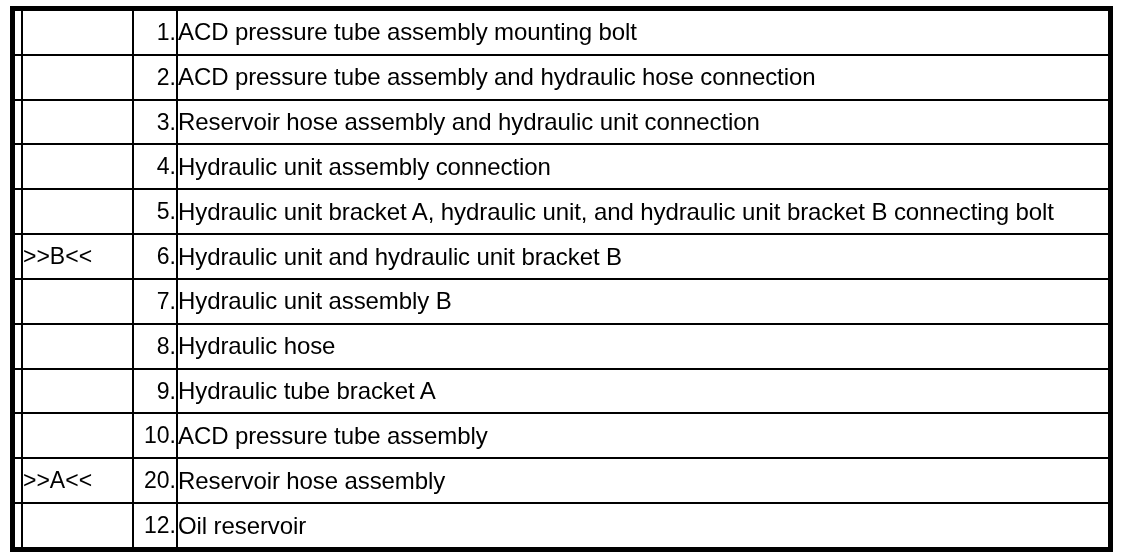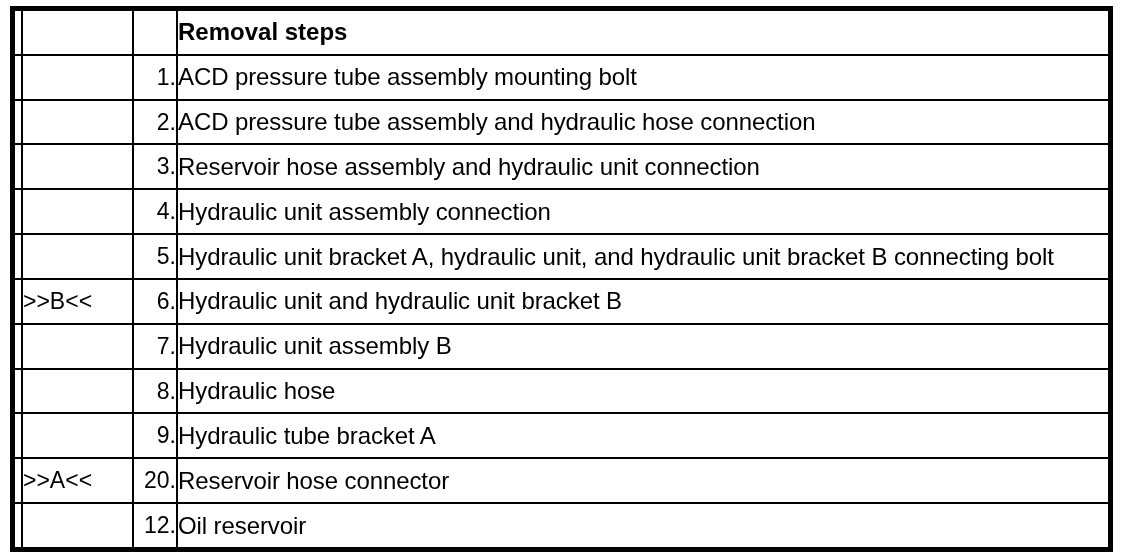--- a/index.html
+++ b/index.html
@@ -95,32 +95,20 @@
 <div id="table-wrap">
   <table class="steps-table">
     <colgroup>
       <col class="col-spacer">
       <col class="col-marker">
       <col class="col-number">
       <col class="col-text">
     </colgroup>
     <tbody id="table-body">
 
-    <tr>
-          <td class="cell-spacer"></td>
-          <td class="cell-marker">
-            <span class="marker-inner"></span>
-          </td>
-          <td class="cell-number">
-            <span class="num-inner"></span>
-          </td>
-          <td class="cell-text is-header">
-            <span class="text-inner">Removal steps</span>
-          </td>
-        </tr>
         <tr>
           <td class="cell-spacer"></td>
           <td class="cell-marker">
             <span class="marker-inner"></span>
           </td>
           <td class="cell-number">
             <span class="num-inner">1.</span>
           </td>
           <td class="cell-text">
             <span class="text-inner">ACD pressure tube assembly mounting bolt</span>
@@ -218,27 +206,39 @@
           <td class="cell-number">
             <span class="num-inner">9.</span>
           </td>
           <td class="cell-text">
             <span class="text-inner">Hydraulic tube bracket A</span>
           </td>
         </tr>
         <tr>
           <td class="cell-spacer"></td>
           <td class="cell-marker">
+            <span class="marker-inner"></span>
+          </td>
+          <td class="cell-number">
+            <span class="num-inner">10.</span>
+          </td>
+          <td class="cell-text">
+            <span class="text-inner">ACD pressure tube assembly</span>
+          </td>
+        </tr>
+        <tr>
+          <td class="cell-spacer"></td>
+          <td class="cell-marker">
             <span class="marker-inner">&gt;&gt;A&lt;&lt;</span>
           </td>
           <td class="cell-number">
             <span class="num-inner">20.</span>
           </td>
           <td class="cell-text">
-            <span class="text-inner">Reservoir hose connector</span>
+            <span class="text-inner">Reservoir hose assembly</span>
           </td>
         </tr>
         <tr>
           <td class="cell-spacer"></td>
           <td class="cell-marker">
             <span class="marker-inner"></span>
           </td>
           <td class="cell-number">
             <span class="num-inner">12.</span>
           </td>

